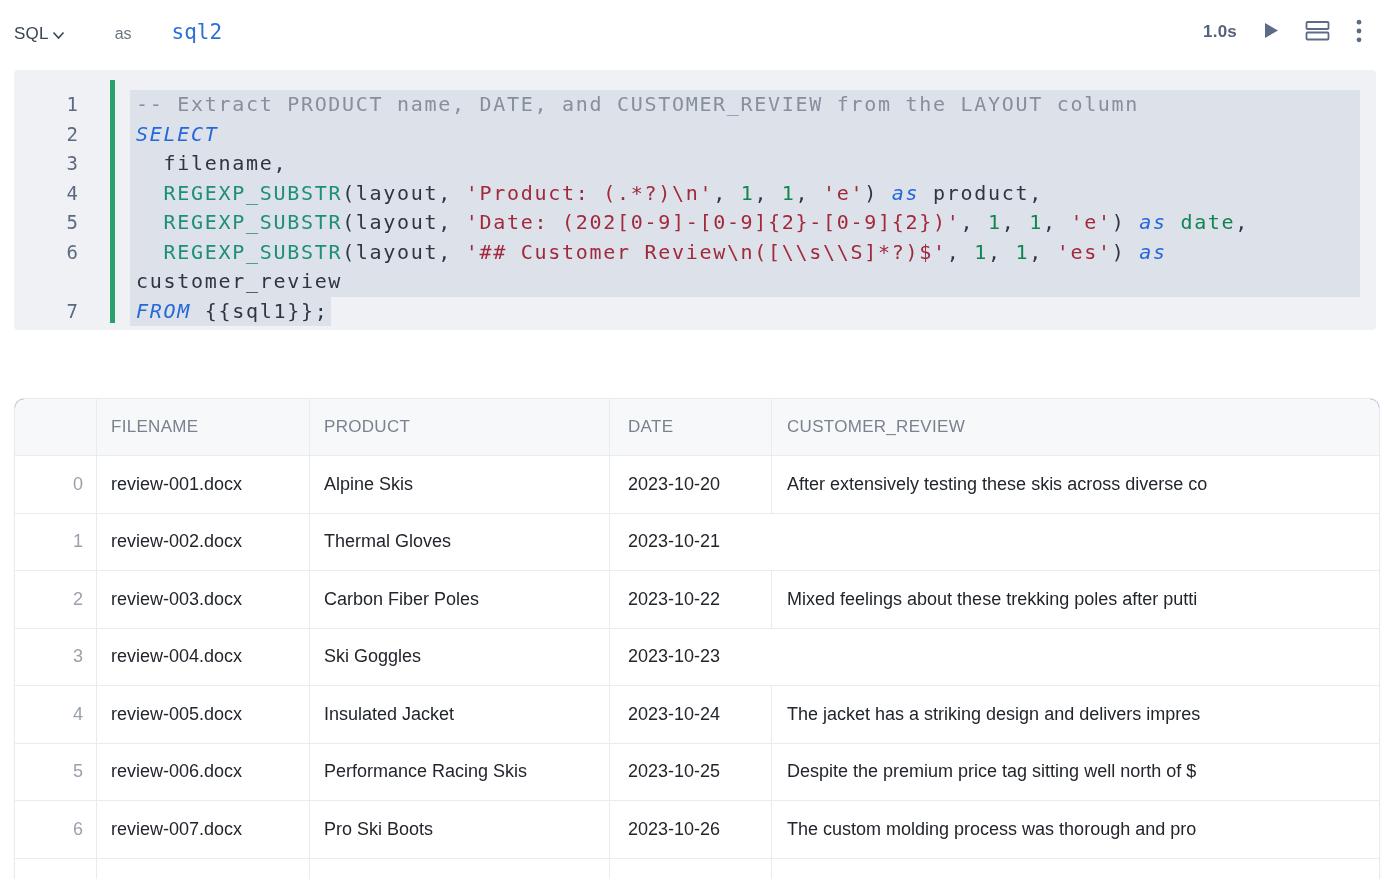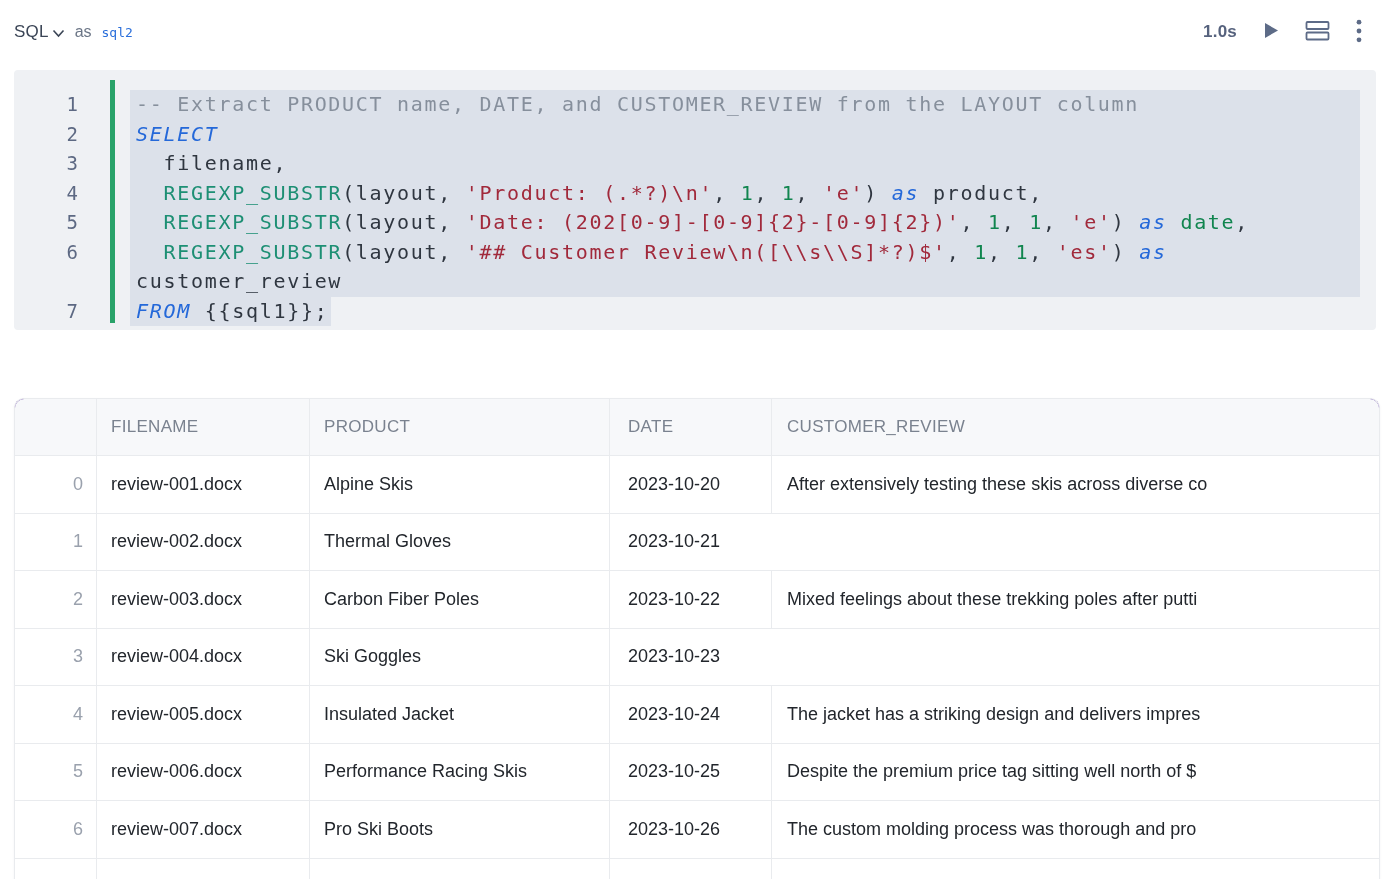--- a/index.html
+++ b/index.html
@@ -8,26 +8,26 @@
     --icon:#5d6b87; --cellname:#2b6fdb; --tbl-border:#e9ebee; --hdr-text:#7a828f;
     --idx-text:#9aa1ad; --cell-text:#22262c;
   }
   *{margin:0;padding:0;box-sizing:border-box;}
   html,body{width:1390px;height:879px;overflow:hidden;background:#ffffff;
     font-family:"Liberation Sans",sans-serif;}
 
   
   .toolbar{height:56px;display:flex;align-items:center;justify-content:space-between;
     padding:8px 28px 0 14px;}
-  .tb-left{display:flex;align-items:baseline;}
+  .tb-left{display:flex;align-items:baseline;gap:40px;}
   .cell-type{font-size:17px;font-weight:500;color:#3b4556;letter-spacing:.2px;cursor:pointer;display:inline-flex;align-items:center;}
   .chev{margin-left:3px;position:relative;top:1px;}
   .as-label{font-size:16px;color:#6b7586;margin-left:10px;}
-  .cell-name{font-family:"DejaVu Sans Mono","Liberation Mono",monospace;font-size:13px;
-    color:var(--cellname);margin-left:10px;cursor:text;}
+  .cell-name{font-family:"DejaVu Sans Mono","Liberation Mono",monospace;font-size:21px;
+    color:var(--cellname);cursor:text;}
   .tb-right{display:flex;align-items:center;gap:26px;}
   .duration{font-size:17px;font-weight:700;color:#56627d;letter-spacing:.2px;}
   .icon-btn{display:inline-flex;align-items:center;justify-content:center;cursor:pointer;background:none;border:none;padding:0;}
 
   
   .code-cell{position:relative;margin:14px 14px 0 14px;height:260px;background:var(--editor-bg);
     border-radius:4px;overflow:hidden;}
   .accent-bar{position:absolute;left:96px;top:10px;width:5px;height:243px;background:var(--bar);}
   .code-area{padding:20px 16px 4px 0;font-family:"DejaVu Sans Mono","Liberation Mono",monospace;}
   .code-line{display:flex;line-height:29.5px;}

